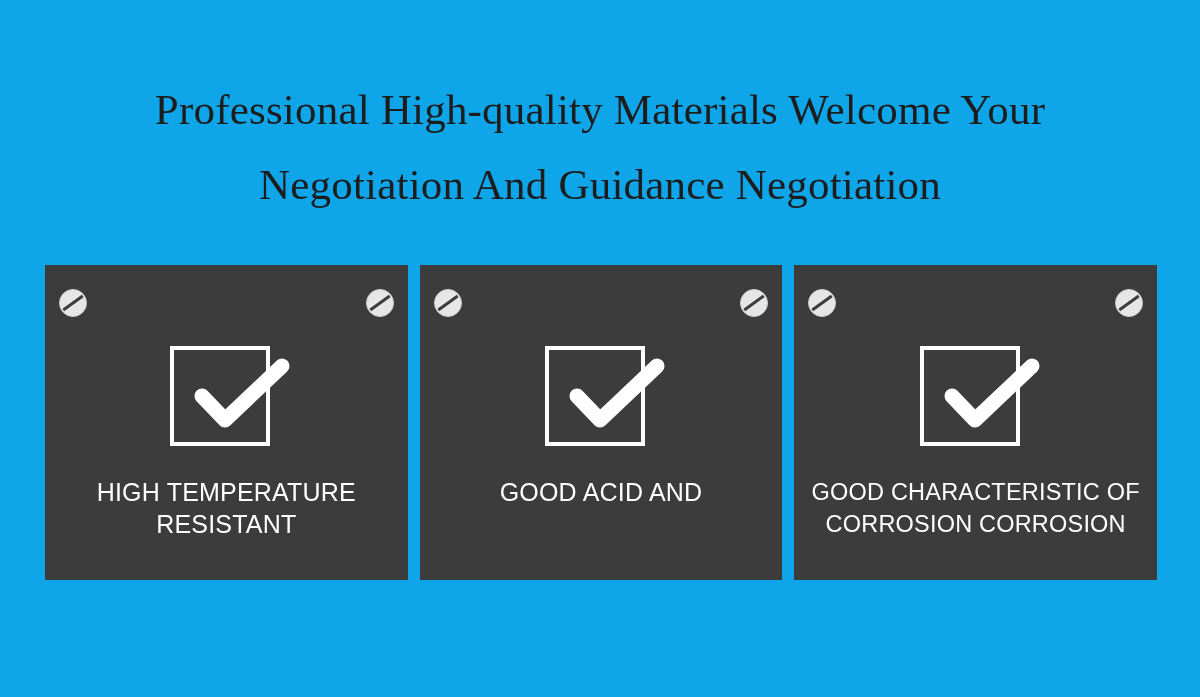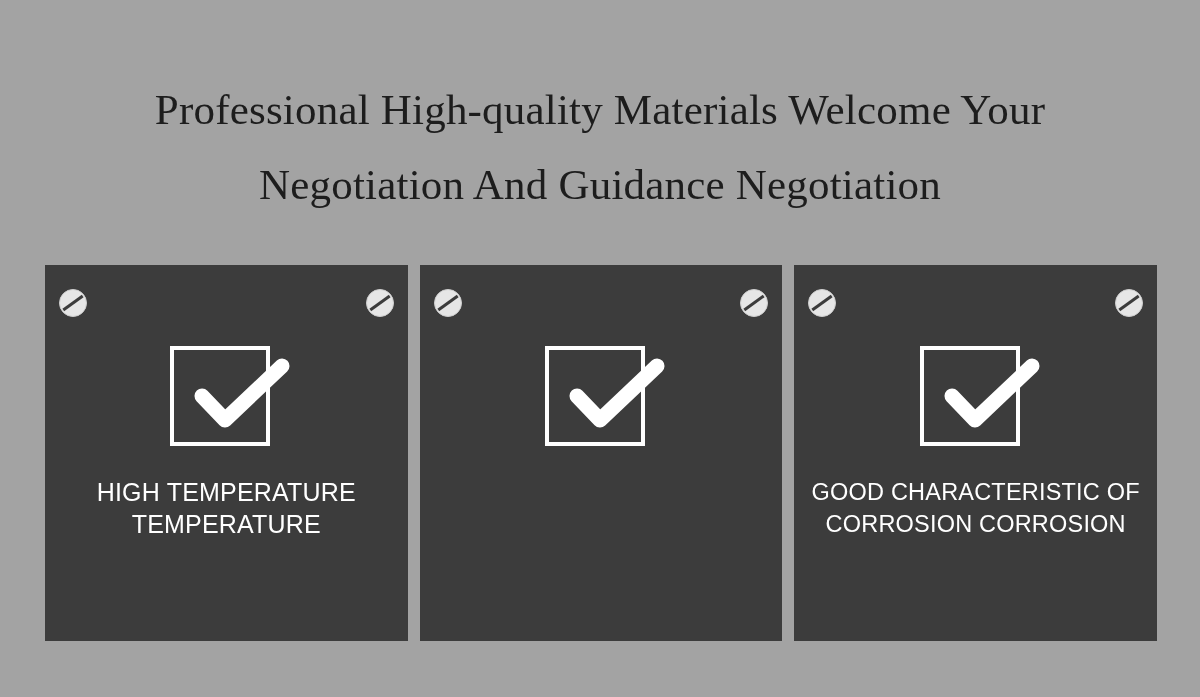--- a/index.html
+++ b/index.html
@@ -10,21 +10,21 @@
     width: 1200px;
     height: 697px;
     background: #e8e8e8;
     font-family: "Liberation Sans", sans-serif;
     overflow: hidden;
   }
   .page {
     position: relative;
     width: 1200px;
     height: 697px;
-    background: #a3a3a3;
+    background: #0ea5e9;
     box-sizing: border-box;
   }
   .headline {
     position: absolute;
     top: 72px;
     left: 0;
     width: 1200px;
     text-align: center;
     font-family: "Liberation Serif", serif;
     font-size: 43px;
@@ -35,21 +35,21 @@
   }
   .headline .line {
     display: block;
     white-space: nowrap;
   }
   .cards {
     position: absolute;
     top: 265px;
     left: 45px;
     width: 1112px;
-    height: 376px;
+    height: 315px;
     display: flex;
     gap: 12px;
   }
   .card {
     position: relative;
     flex: 1 1 0;
     background: #3c3c3c;
     box-sizing: border-box;
     display: flex;
     flex-direction: column;
@@ -130,34 +130,35 @@
       <span class="screw tl"></span>
       <span class="screw tr"></span>
       <div class="check-wrap">
         <div class="check-box"></div>
         <svg class="check-mark" viewBox="0 0 112 106">
           <path d="M24 56 L47 80 L104 26" fill="none" stroke="#ffffff" stroke-width="15" stroke-linecap="round" stroke-linejoin="round"></path>
         </svg>
       </div>
       <div class="card-label">
         <span>HIGH TEMPERATURE</span>
-        <span class="l2">TEMPERATURE</span>
+        <span class="l2">RESISTANT</span>
       </div>
     </div>
 
     <div class="card c2">
       <span class="screw tl"></span>
       <span class="screw tr"></span>
       <div class="check-wrap">
         <div class="check-box"></div>
         <svg class="check-mark" viewBox="0 0 112 106">
           <path d="M24 56 L47 80 L104 26" fill="none" stroke="#ffffff" stroke-width="15" stroke-linecap="round" stroke-linejoin="round"></path>
         </svg>
       </div>
       <div class="card-label">
+        <span>GOOD ACID AND</span>
       </div>
     </div>
 
     <div class="card c3">
       <span class="screw tl"></span>
       <span class="screw tr"></span>
       <div class="check-wrap">
         <div class="check-box"></div>
         <svg class="check-mark" viewBox="0 0 112 106">
           <path d="M24 56 L47 80 L104 26" fill="none" stroke="#ffffff" stroke-width="15" stroke-linecap="round" stroke-linejoin="round"></path>

